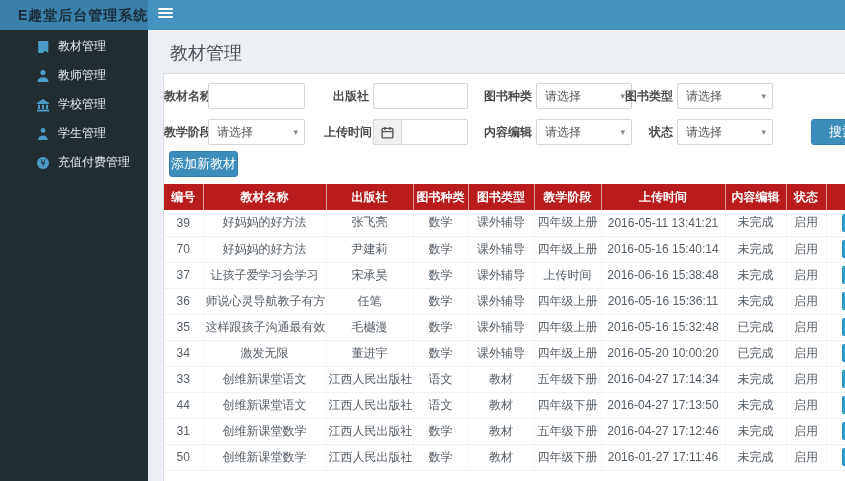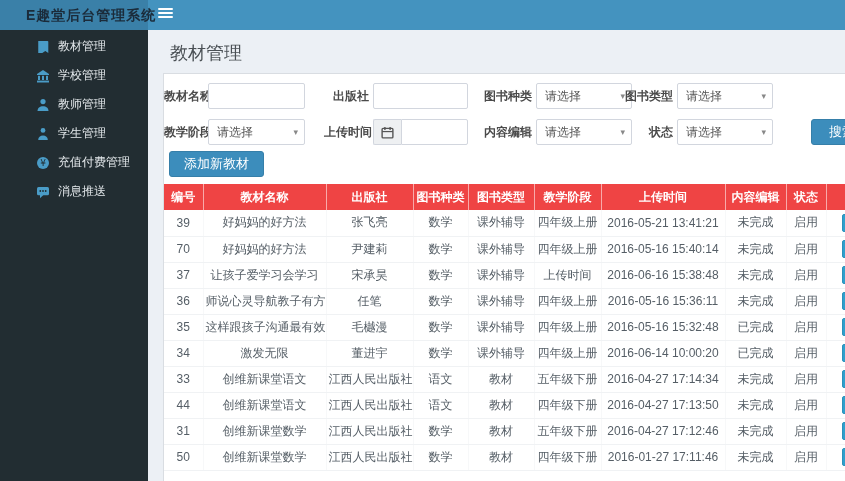--- a/index.html
+++ b/index.html
@@ -3,21 +3,21 @@
 <meta charset="utf-8">
 <style>
   * { margin:0; padding:0; box-sizing:border-box; }
   html,body { width:845px; height:481px; overflow:hidden; }
   body { font-family:"Liberation Sans","DejaVu Sans",sans-serif; }
   .stage { position:relative; width:845px; height:481px; overflow:hidden; background:#ecf0f5; }
 
   
   .topbar { position:absolute; top:0; left:0; right:0; height:30px; background:#4493bf; z-index:5; }
   .logo { position:absolute; top:0; left:0; width:148px; height:30px; background:#3a80a8;
-          color:#1b2b3a; font-size:14px; font-weight:600; line-height:30px; padding-left:26px;
+          color:#1b2b3a; font-size:14px; font-weight:600; line-height:30px; padding-left:18px;
           letter-spacing:1px; white-space:nowrap; }
   .hamburger { position:absolute; left:158px; top:8px; width:15px; height:13px; cursor:pointer; }
   .hamburger i { display:block; height:2px; background:#fff; margin-bottom:2px; border-radius:1px; }
 
   
   .sidebar { position:absolute; top:30px; left:0; width:148px; bottom:0; background:#222d32; }
   .menu { padding-top:2px; }
   .menu-item { display:flex; align-items:center; height:29px; padding-left:36px; cursor:pointer; }
   .menu-item .mi-icon { width:15px; height:14px; margin-right:7px; flex:none; display:flex; align-items:center; }
   .menu-item .mi-label { color:#e4e9ec; font-size:12px; white-space:nowrap; }
@@ -38,26 +38,26 @@
   .select { position:relative; height:26px; width:96px; border:1px solid #d2d6de; border-radius:2px;
             background:#fff; font-size:12px; color:#555; line-height:24px; padding:0 18px 0 8px; cursor:pointer; }
   .select .caret { position:absolute; right:6px; top:0; line-height:24px; font-size:9px; color:#888; }
   .addon { width:28px; height:26px; background:#eef0f2; border:1px solid #d2d6de; border-right:none;
            border-radius:2px 0 0 2px; display:flex; align-items:center; justify-content:center; }
   .date-input { width:67px; border-radius:0 2px 2px 0; }
 
   .btn { display:inline-block; background:#3c8dbc; border:1px solid #367fa9; color:#fff;
          font-size:13px; border-radius:3px; cursor:pointer; font-family:inherit; }
   .search-btn { position:absolute; left:647px; top:36px; width:62px; height:26px; line-height:24px; text-align:center; }
-  .add-btn { position:absolute; top:77px; left:5px; height:26px; line-height:24px; padding:0 14px; font-size:13px; }
+  .add-btn { position:absolute; top:77px; left:5px; height:26px; line-height:24px; padding:0 1px; font-size:13px; }
 
   
   .tbl-wrap { position:absolute; top:110px; left:0; width:752px; }
   table { border-collapse:collapse; table-layout:fixed; width:750px; }
-  th { background:#ef4444; color:#fff; font-size:12px; font-weight:700; height:26px;
+  th { background:#b91c1c; color:#fff; font-size:12px; font-weight:700; height:26px;
        border-right:1px solid rgba(255,255,255,.55); }
   th:last-child { border-right:none; }
   td { font-size:12px; color:#555e66; text-align:center; height:26px; padding:0 2px;
        border-bottom:1px solid #f0f2f4; border-right:1px solid #f7f8f9; white-space:nowrap; overflow:hidden; }
   td:last-child { border-right:none; }
   col.c1{width:39px} col.c2{width:123px} col.c3{width:87px} col.c4{width:55px} col.c5{width:66px}
   col.c6{width:67px} col.c7{width:124px} col.c8{width:61px} col.c9{width:40px} col.c10{width:88px}
   .action-sliver { display:block; width:46px; height:18px; margin-left:13px; border-radius:2px;
                    background:#2fa0cd; border:1px solid #2b91bb; cursor:pointer; }
 </style>
@@ -84,72 +84,60 @@
               <path fill="#4a9cc7" d="M2.5 1h9a.8.8 0 0 1 .8.8v11.2l-3-2-3 2H2.5z"></path>
               <rect x="2.5" y="1" width="2.2" height="12" fill="#4a9cc7"></rect>
             </svg>
         </span>
         <span class="mi-label">教材管理</span>
       </div>
 
       <div class="menu-item">
         <span class="mi-icon">
           <svg width="14" height="14" viewBox="0 0 14 14" fill="#4a9cc7">
+              <circle cx="7" cy="3.6" r="2.6"></circle>
+              <path d="M1.5 13c0-3.2 2.4-4.8 5.5-4.8s5.5 1.6 5.5 4.8z"></path>
+            </svg>
+        </span>
+        <span class="mi-label">教师管理</span>
+      </div>
+
+      <div class="menu-item">
+        <span class="mi-icon">
+          <svg width="14" height="14" viewBox="0 0 14 14" fill="#4a9cc7">
               <path d="M1 5L7 1l6 4v1H1z"></path>
               <rect x="2" y="6.8" width="2" height="4.2"></rect>
               <rect x="6" y="6.8" width="2" height="4.2"></rect>
               <rect x="10" y="6.8" width="2" height="4.2"></rect>
               <rect x="1" y="11.6" width="12" height="1.9"></rect>
             </svg>
         </span>
         <span class="mi-label">学校管理</span>
       </div>
 
       <div class="menu-item">
         <span class="mi-icon">
           <svg width="14" height="14" viewBox="0 0 14 14" fill="#4a9cc7">
-              <circle cx="7" cy="3.6" r="2.6"></circle>
-              <path d="M1.5 13c0-3.2 2.4-4.8 5.5-4.8s5.5 1.6 5.5 4.8z"></path>
-            </svg>
-        </span>
-        <span class="mi-label">教师管理</span>
-      </div>
-
-      <div class="menu-item">
-        <span class="mi-icon">
-          <svg width="14" height="14" viewBox="0 0 14 14" fill="#4a9cc7">
               <circle cx="7" cy="3.4" r="2.4"></circle>
               <path d="M2.2 13c0-3 2.1-4.6 4.8-4.6s4.8 1.6 4.8 4.6z"></path>
             </svg>
         </span>
         <span class="mi-label">学生管理</span>
       </div>
 
       <div class="menu-item">
         <span class="mi-icon">
           <svg width="14" height="14" viewBox="0 0 14 14">
               <circle cx="7" cy="7" r="6" fill="#4a9cc7"></circle>
               <text x="7" y="10.2" text-anchor="middle" font-size="9" fill="#222d32" font-family="DejaVu Sans">¥</text>
             </svg>
         </span>
         <span class="mi-label">充值付费管理</span>
       </div>
 
-      <div class="menu-item">
-        <span class="mi-icon">
-          <svg width="14" height="14" viewBox="0 0 14 14">
-              <rect x="1" y="2" width="12" height="8.2" rx="1.5" fill="#4a9cc7"></rect>
-              <path d="M4 10l0 3.2L7.4 10z" fill="#4a9cc7"></path>
-              <circle cx="4.3" cy="6" r=".9" fill="#222d32"></circle>
-              <circle cx="7" cy="6" r=".9" fill="#222d32"></circle>
-              <circle cx="9.7" cy="6" r=".9" fill="#222d32"></circle>
-            </svg>
-        </span>
-        <span class="mi-label">消息推送</span>
-      </div>
 
 
     </div>
   </div>
 
   <div class="content">
     <div class="page-title">教材管理</div>
 
     <div class="panel">
 
@@ -248,21 +236,21 @@
           </thead>
           <tbody>
 
               <tr>
                 <td>39</td>
                 <td>好妈妈的好方法</td>
                 <td>张飞亮</td>
                 <td>数学</td>
                 <td>课外辅导</td>
                 <td>四年级上册</td>
-                <td>2016-05-21 13:41:21</td>
+                <td>2016-05-11 13:41:21</td>
                 <td>未完成</td>
                 <td>启用</td>
                 <td>
                   <span class="action-sliver"></span>
                 </td>
               </tr>
 
               <tr>
                 <td>70</td>
                 <td>好妈妈的好方法</td>
@@ -323,21 +311,21 @@
                 </td>
               </tr>
 
               <tr>
                 <td>34</td>
                 <td>激发无限</td>
                 <td>董进宇</td>
                 <td>数学</td>
                 <td>课外辅导</td>
                 <td>四年级上册</td>
-                <td>2016-06-14 10:00:20</td>
+                <td>2016-05-20 10:00:20</td>
                 <td>已完成</td>
                 <td>启用</td>
                 <td>
                   <span class="action-sliver"></span>
                 </td>
               </tr>
 
               <tr>
                 <td>33</td>
                 <td>创维新课堂语文</td>

